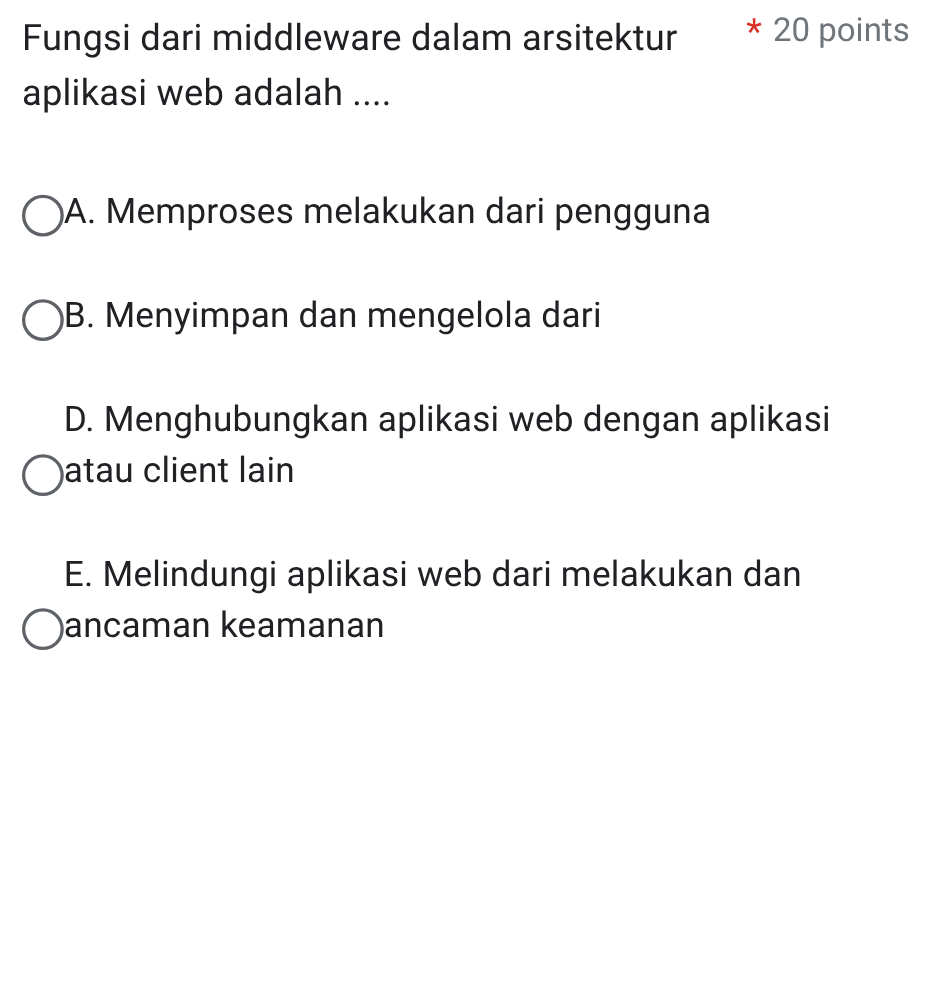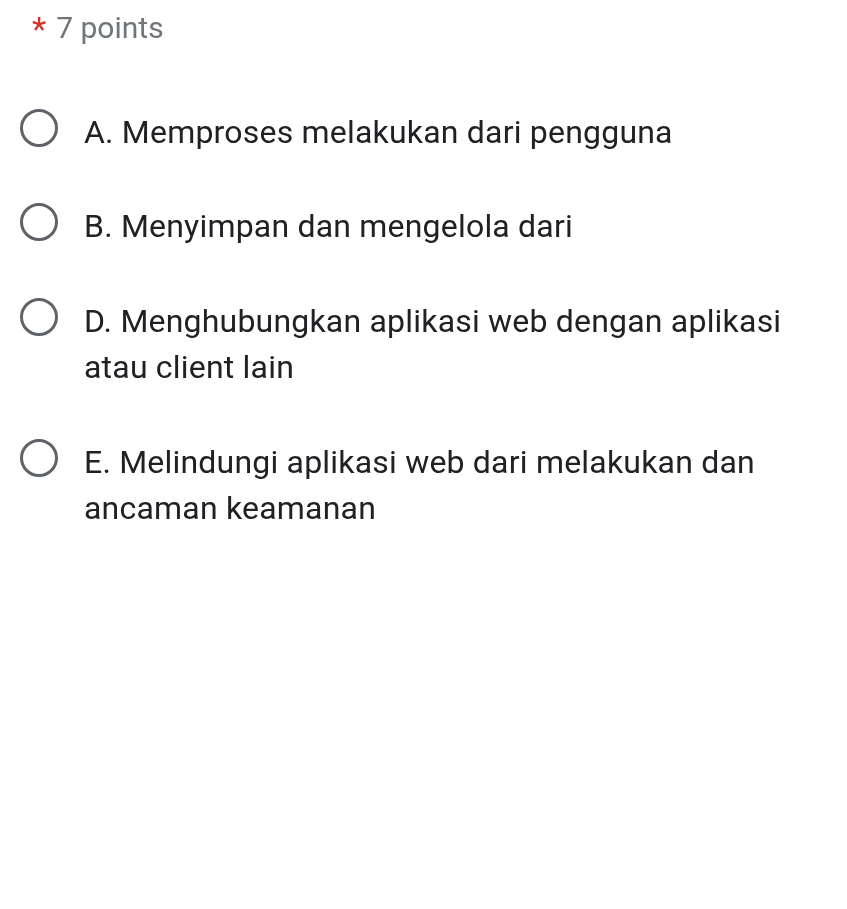--- a/index.html
+++ b/index.html
@@ -49,22 +49,21 @@
       align-items: flex-start;
       flex-shrink: 0;
     }
     .options-list {
       display: flex;
       flex-direction: column;
       gap: 48px;
     }
     .option-row {
       display: flex;
-      align-items: flex-start;
-      gap: 26px;
+      align-items: flex-end;
       cursor: pointer;
     }
     .radio-circle {
       width: 38px;
       height: 38px;
       border: 3px solid #5f6368;
       border-radius: 50%;
       flex-shrink: 0;
       background: transparent;
     }
@@ -74,23 +73,24 @@
       line-height: 1.45;
       font-weight: 400;
       letter-spacing: 0.2px;
     }
   </style>
 </head>
 <body>
 
 <div class="question-container">
   <div class="question-header">
+    <div class="question-text">Fungsi dari middleware dalam arsitektur aplikasi web adalah ....</div>
     <div class="header-right">
       <span class="required-marker">*</span>
-      <span class="points-label">7 points</span>
+      <span class="points-label">20 points</span>
     </div>
   </div>
 
   <div class="options-list">
     <label class="option-row">
       <span class="radio-circle"></span>
       <span class="option-text">A. Memproses melakukan dari pengguna</span>
     </label>
     <label class="option-row">
       <span class="radio-circle"></span>

